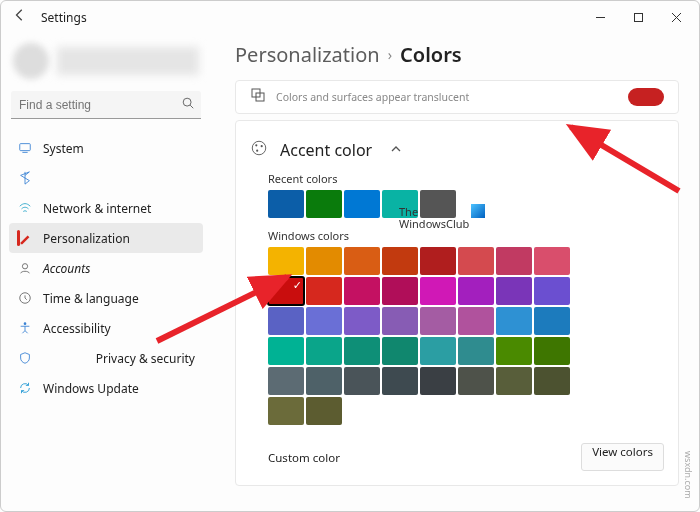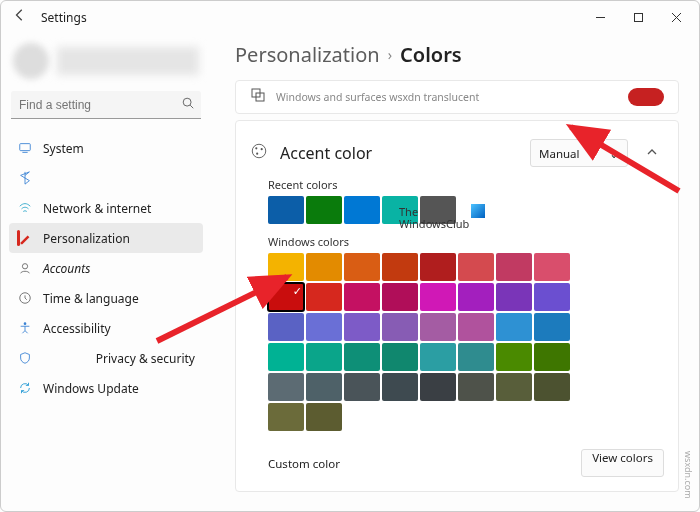--- a/index.html
+++ b/index.html
@@ -196,40 +196,36 @@
     </div>
 
     <div class="card" style="padding:6px 14px;">
       <div class="trans-row">
         <span class="eff-icon">
           <svg width="16" height="16" viewBox="0 0 16 16">
                 <rect x="2" y="2" width="8" height="8" fill="none" stroke="currentColor"></rect>
                 <rect x="6" y="6" width="8" height="8" fill="none" stroke="currentColor"></rect>
               </svg>
         </span>
-        <span class="sub">Windows and surfaces wsxdn translucent</span>
+        <span class="sub">Colors and surfaces appear translucent</span>
         <div class="toggle-pill"></div>
       </div>
     </div>
 
     <div class="card" style="padding:10px 14px 14px 14px;">
       <div class="accent-head">
         <span class="pal-icon">
           <svg width="18" height="18" viewBox="0 0 20 20">
                 <circle cx="10" cy="10" r="7.5" fill="none" stroke="currentColor"></circle>
                 <circle cx="7" cy="7" r="1.2" fill="currentColor"></circle>
                 <circle cx="13" cy="8" r="1.2" fill="currentColor"></circle>
                 <circle cx="8" cy="13" r="1.2" fill="currentColor"></circle>
               </svg>
         </span>
         <span class="lbl">Accent color</span>
-        <div class="mode-select">
-          <span>Manual</span>
-          <span>⌄</span>
-        </div>
         <div class="collapse">
           <svg width="12" height="12" viewBox="0 0 12 12">
                 <path d="M2 8l4-4 4 4" fill="none" stroke="currentColor" stroke-width="1.3"></path>
               </svg>
         </div>
       </div>
 
       <div class="section-title">Recent colors</div>
       <div class="swatch-row" id="recent-row">
             <div class="swatch" style="background: rgb(12, 94, 168);"></div>

